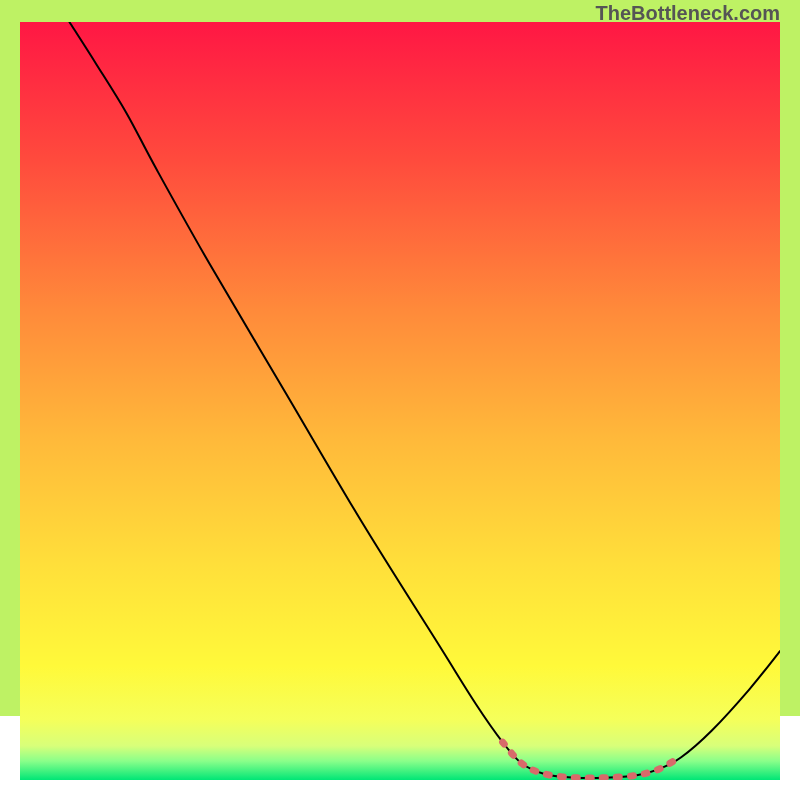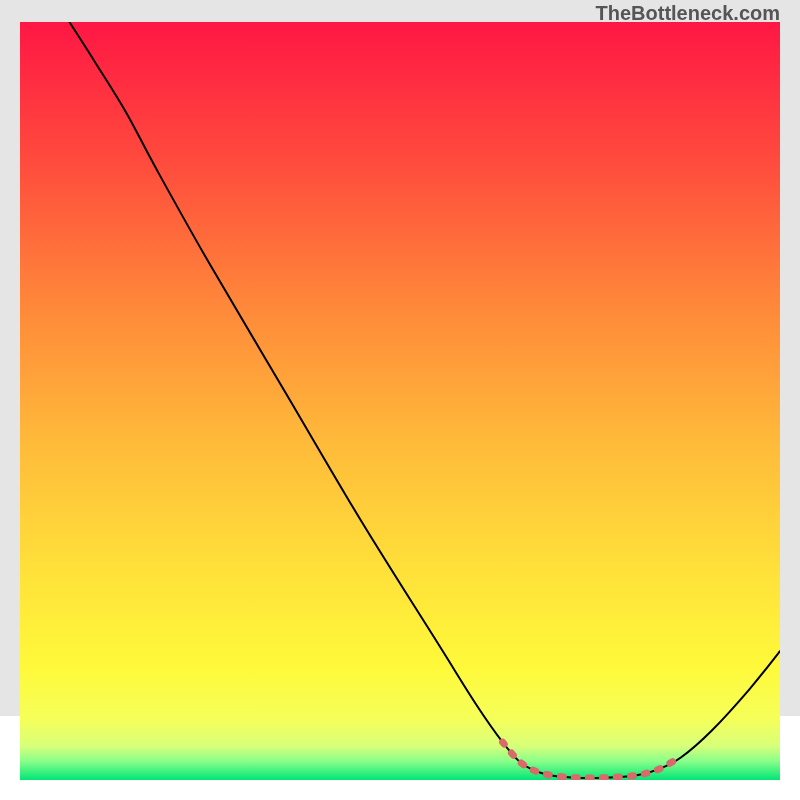--- a/index.html
+++ b/index.html
@@ -7,21 +7,21 @@
     padding: 0;
     width: 800px;
     height: 800px;
     overflow: hidden;
     font-family: Arial, sans-serif;
   }
   .chart-container {
     position: relative;
     width: 800px;
     height: 716px;
-    background: #e5e5e5;
+    background: #bef264;
   }
   .plot-area {
     position: absolute;
     left: 20px;
     top: 22px;
     width: 760px;
     height: 758px;
   }
   .watermark {
     position: absolute;

